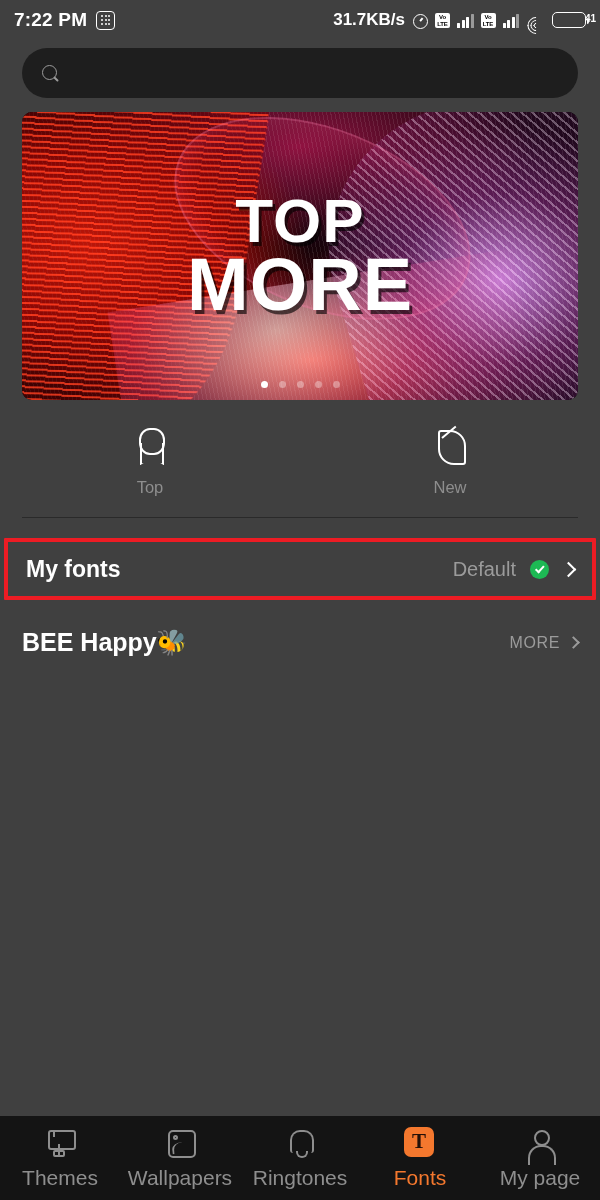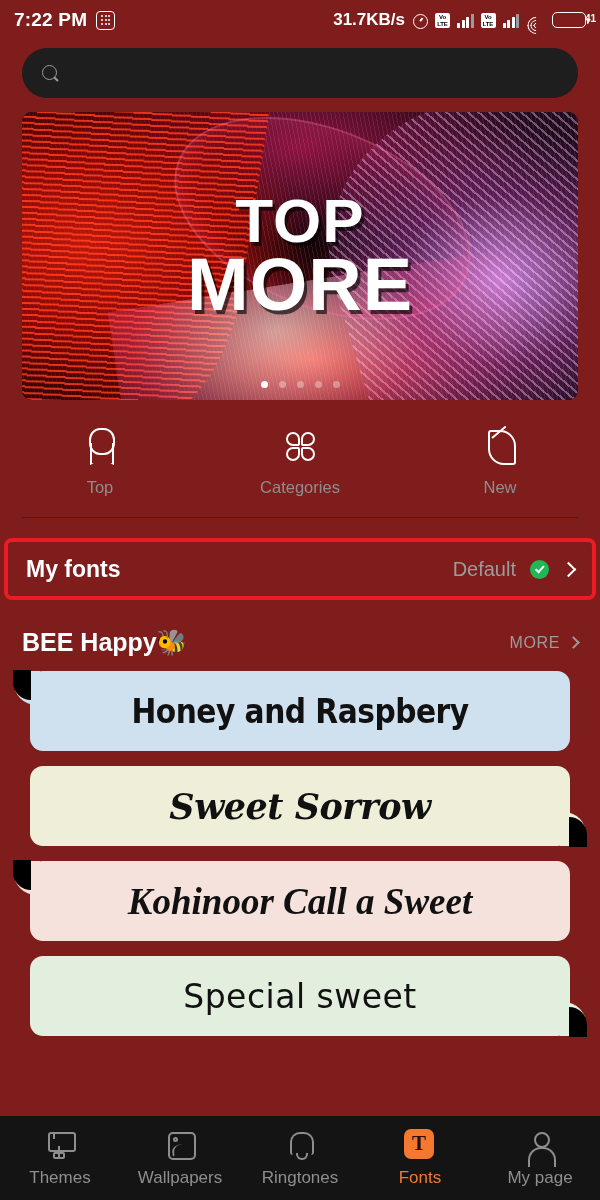--- a/index.html
+++ b/index.html
@@ -1,20 +1,20 @@
 <!DOCTYPE html>
 <html><head>
 <meta charset="utf-8">
 <style>
   * { margin:0; padding:0; box-sizing:border-box; }
   html,body {
     width:600px; height:1200px; background:#000; overflow:hidden;
     font-family:"Liberation Sans", sans-serif;
   }
-  #app { position:relative; width:600px; height:1200px; background:#7f1d1d; }
+  #app { position:relative; width:600px; height:1200px; background:#404040; }
 
   
   .statusbar {
     height:40px; display:flex; align-items:center;
     padding:0 14px; color:#fff;
   }
   .sb-left { display:flex; align-items:center; gap:9px; }
   .sb-time { font-size:19px; font-weight:bold; letter-spacing:.2px; }
   .sb-appicon {
     width:19px; height:19px; border:1.6px solid #fff; border-radius:4px;
@@ -175,21 +175,21 @@
     border:2px solid #fff; border-radius:3px 16px 3px 16px;
   }
   .ico-leaf::after {
     content:""; position:absolute; left:12px; top:11px; width:18px; height:2px;
     background:#fff; transform:rotate(-40deg); transform-origin:left center;
   }
 
   
   .divider { height:1px; background:#2a2a2a; margin:0 22px; }
   .myfonts-hl {
-    margin:20px 4px 0; border:4px solid #ed1c24; border-radius:8px;
+    margin:20px 4px 0; border:4px solid #ed1c24; border-radius:1px;
   }
   .myfonts {
     height:54px; display:flex; align-items:center; padding:0 18px;
   }
   .mf-title { color:#fff; font-size:23px; font-weight:bold; }
   .mf-right { margin-left:auto; display:flex; align-items:center; gap:14px; }
   .mf-value { color:#9b9b9b; font-size:20px; }
   .mf-check {
     width:19px; height:19px; border-radius:50%; background:#1db954;
     display:flex; align-items:center; justify-content:center;
@@ -239,21 +239,21 @@
   .f-sorrow  { font-family:"DejaVu Serif", serif; font-weight:bold; font-style:italic; font-size:35px; letter-spacing:-.5px; }
   .f-kohinoor{ font-family:"Liberation Serif", serif; font-weight:bold; font-style:italic; font-size:37px; }
   .f-special { font-family:"DejaVu Sans", sans-serif; font-weight:normal; font-size:33px; letter-spacing:.5px; }
 
   
   .bottomnav {
     position:absolute; left:0; bottom:0; width:600px; height:84px;
     background:#141414; display:flex; align-items:center;
   }
   .bn { flex:1; display:flex; flex-direction:column; align-items:center; gap:7px; }
-  .bn-label { font-size:17px; color:#8e8e8e; }
+  .bn-label { font-size:21px; color:#8e8e8e; }
   .bn.active .bn-label { color:#f4782e; }
   .bn-ico { width:32px; height:32px; position:relative; }
   
   .ico-roller::before {
     content:""; position:absolute; left:4px; top:3px; width:24px; height:16px;
     border:2px solid #8e8e8e; border-radius:3px;
   }
   .ico-roller::after {
     content:""; position:absolute; left:14px; top:17px; width:2px; height:13px;
     background:#8e8e8e;
@@ -374,29 +374,20 @@
       </div>
     </div>
   </div>
 
   <div class="quicknav">
     <div class="qn">
       <div class="qn-ico ico-ribbon"></div>
       <div class="qn-label">Top</div>
     </div>
     <div class="qn">
-      <div class="qn-ico ico-clover">
-          <i></i>
-          <i></i>
-          <i></i>
-          <i></i>
-        </div>
-      <div class="qn-label">Categories</div>
-    </div>
-    <div class="qn">
       <div class="qn-ico ico-leaf"></div>
       <div class="qn-label">New</div>
     </div>
   </div>
 
   <div class="divider"></div>
 
   <div class="myfonts-hl">
     <div class="myfonts">
       <div class="mf-title">My fonts</div>
@@ -411,34 +402,20 @@
   </div>
 
   <div class="sect">
     <div class="sect-title">BEE Happy🐝</div>
     <div class="sect-more">
       <span>MORE</span>
       <div class="chev gray"></div>
     </div>
   </div>
 
-  <div class="cards">
-    <div class="card tl" style="background:#cfe0ee">
-      <div class="card-text f-honey">Honey and Raspbery</div>
-    </div>
-    <div class="card br" style="background:#efefd9">
-      <div class="card-text f-sorrow">Sweet Sorrow</div>
-    </div>
-    <div class="card tl" style="background:#f6e2dc">
-      <div class="card-text f-kohinoor">Kohinoor  Call a Sweet</div>
-    </div>
-    <div class="card br" style="background:#e2eede">
-      <div class="card-text f-special">Special sweet</div>
-    </div>
-  </div>
 
   <div class="bottomnav">
     <div class="bn">
       <div class="bn-ico ico-roller">
         <div class="roller-n"></div>
           <div class="roller-h"></div>
       </div>
       <div class="bn-label">Themes</div>
     </div>
     <div class="bn">

